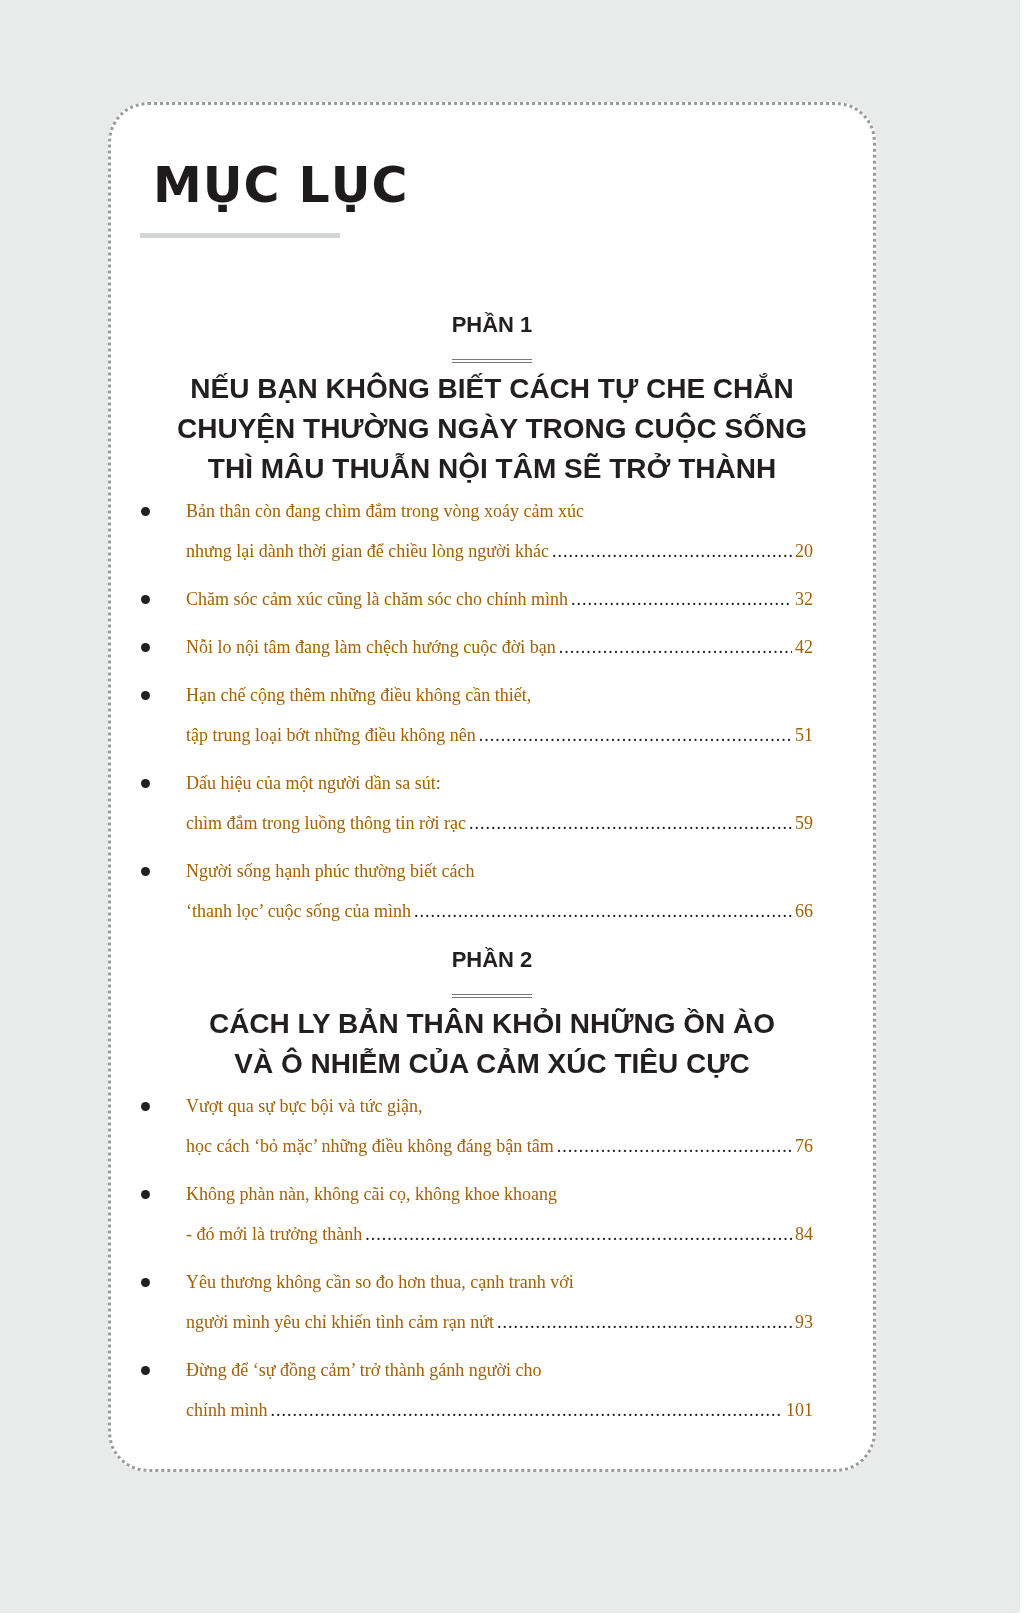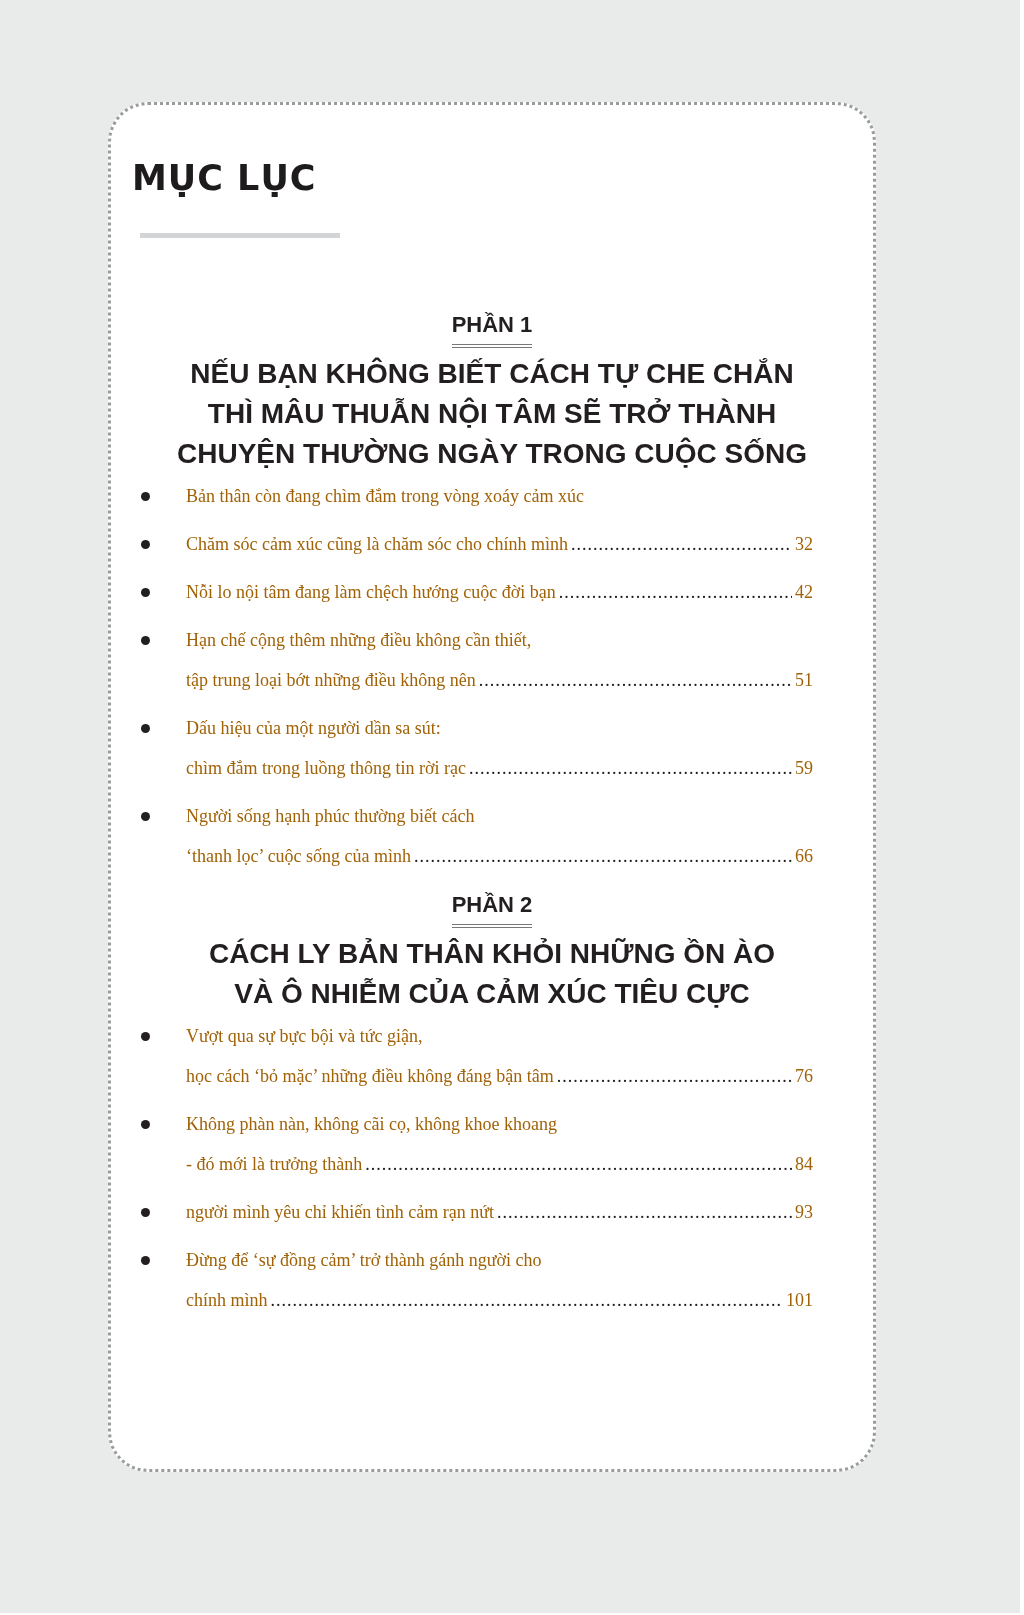--- a/index.html
+++ b/index.html
@@ -22,25 +22,25 @@
       position: absolute;
       left: 108px; top: 102px;
       width: 768px; height: 1370px;
       box-sizing: border-box;
       background: #ffffff;
       border: 3px dotted #9a9b9c;
       border-radius: 40px;
     }
     .title {
       position: absolute;
-      left: 21px; top: 56px;
+      left: 42px; top: 56px;
       margin: 0;
       font-family: "DejaVu Sans", sans-serif;
       font-weight: bold;
-      font-size: 35px;
+      font-size: 49px;
       letter-spacing: 1px;
       color: #1d1b1c;
       line-height: 1;
     }
     .title-rule {
       position: absolute;
       left: 29px; top: 128px;
       width: 200px; height: 5px;
       background: #d3d4d5;
     }
@@ -51,21 +51,21 @@
     .part-label {
       text-align: center;
       margin: 0 auto;
       font-weight: bold;
       font-size: 22px;
       line-height: 30px;
       color: #231f20;
     }
     .part-label span {
       display: inline-block;
-      padding-bottom: 4px;
+      padding-bottom: 19px;
       border-bottom: 4px double #777878;
     }
     .part-title {
       text-align: center;
       font-weight: bold;
       font-size: 28px;
       line-height: 40px;
       margin: 6px 0 2px 0;
       color: #231f20;
     }
@@ -116,27 +116,32 @@
 <div class="card">
   <h1 class="title">MỤC LỤC</h1>
   <div class="title-rule"></div>
 
   <div class="toc">
 
     <section class="part-block">
       <div class="part-label"><span>PHẦN 1</span></div>
       <div class="part-title">
         <div>NẾU BẠN KHÔNG BIẾT CÁCH TỰ CHE CHẮN</div>
+        <div>CHUYỆN THƯỜNG NGÀY TRONG CUỘC SỐNG</div>
         <div>THÌ MÂU THUẪN NỘI TÂM SẼ TRỞ THÀNH</div>
-        <div>CHUYỆN THƯỜNG NGÀY TRONG CUỘC SỐNG</div>
       </div>
       <ul class="entries">
         <li class="entry">
           <span class="bullet"></span>
           <div class="line">Bản thân còn đang chìm đắm trong vòng xoáy cảm xúc</div>
+          <div class="last-line">
+              <span>nhưng lại dành thời gian để chiều lòng người khác</span>
+              <span class="leader"></span>
+              <span class="page">20</span>
+            </div>
         </li>
         <li class="entry">
           <span class="bullet"></span>
           <div class="last-line">
               <span>Chăm sóc cảm xúc cũng là chăm sóc cho chính mình</span>
               <span class="leader"></span>
               <span class="page">32</span>
             </div>
         </li>
         <li class="entry">
@@ -197,20 +202,21 @@
           <span class="bullet"></span>
           <div class="line">Không phàn nàn, không cãi cọ, không khoe khoang</div>
           <div class="last-line">
               <span>- đó mới là trưởng thành</span>
               <span class="leader"></span>
               <span class="page">84</span>
             </div>
         </li>
         <li class="entry">
           <span class="bullet"></span>
+          <div class="line">Yêu thương không cần so đo hơn thua, cạnh tranh với</div>
           <div class="last-line">
               <span>người mình yêu chỉ khiến tình cảm rạn nứt</span>
               <span class="leader"></span>
               <span class="page">93</span>
             </div>
         </li>
         <li class="entry">
           <span class="bullet"></span>
           <div class="line">Đừng để ‘sự đồng cảm’ trở thành gánh người cho</div>
           <div class="last-line">

